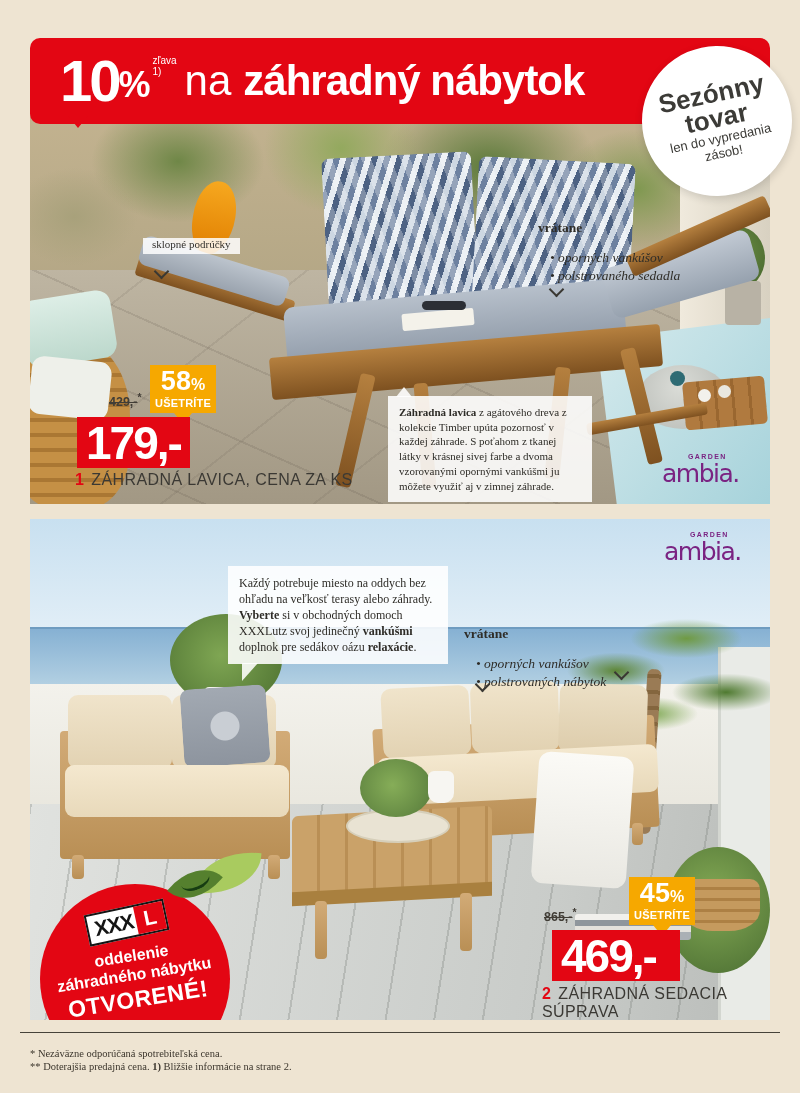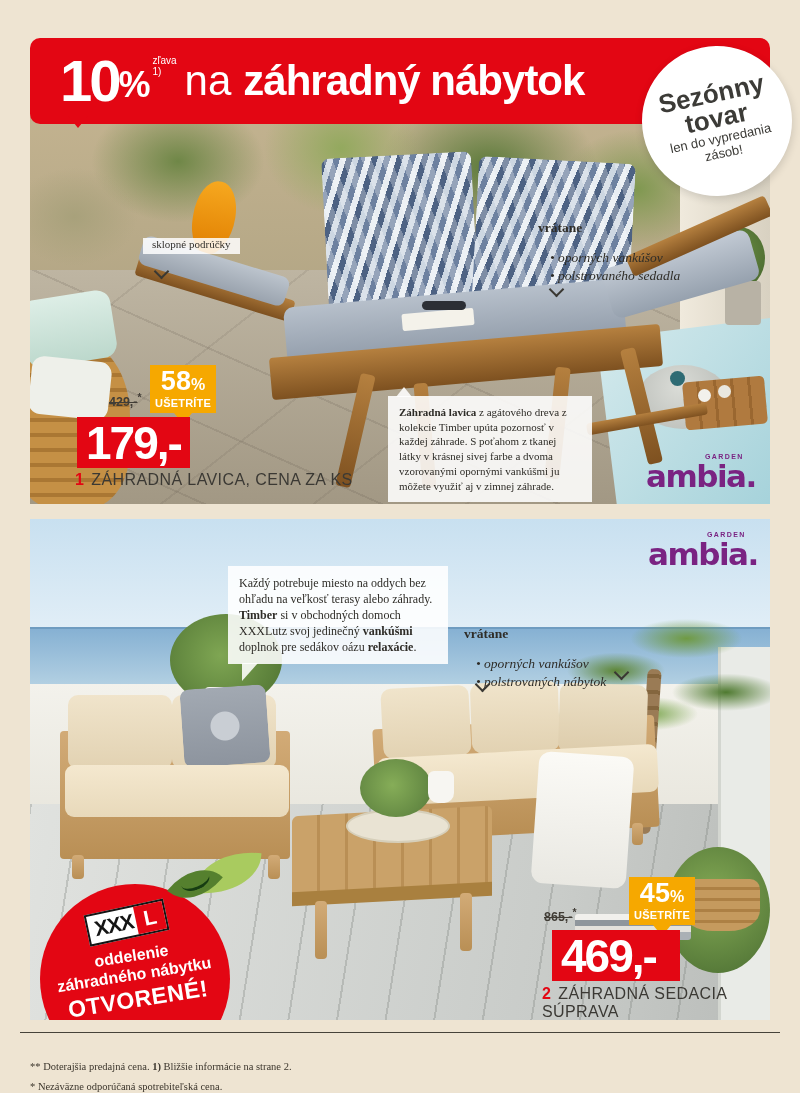--- a/index.html
+++ b/index.html
@@ -191,21 +191,21 @@
   .price{position:absolute;background:#e30613;color:#fff;font-weight:800;display:flex;
     align-items:center;padding-left:9px;letter-spacing:-2px;font-size:46px;z-index:5;
     box-sizing:border-box;}
   .price1{left:47px;top:302px;width:113px;height:51px;}
   .price2{left:522px;top:411px;width:128px;height:51px;}
   .itemline{position:absolute;font-size:16px;color:#3b3934;letter-spacing:.4px;z-index:5;}
   .itemline .no{color:#e30613;font-weight:800;margin-right:7px;}
   .brand{position:absolute;color:#7a2382;line-height:1;z-index:5;}
   .brand .sub{display:block;text-align:right;font-size:7px;font-weight:700;letter-spacing:1.4px;
     margin-bottom:1px;padding-right:12px;}
-  .brand .nm{font-size:31px;font-weight:700;letter-spacing:-1.5px;font-family:"DejaVu Sans",sans-serif;}
+  .brand .nm{font-size:25px;font-weight:400;letter-spacing:-1.5px;font-family:"DejaVu Sans",sans-serif;margin-left:16px;}
   .brand1{left:616px;top:338px;}
   .brand2{left:618px;top:12px;}
 
   
   .apple{position:absolute;left:10px;top:365px;width:190px;height:190px;background:#e30613;
     border-radius:50%;z-index:6;}
   .apple-in{position:absolute;inset:0;transform:rotate(-9deg);display:flex;flex-direction:column;
     align-items:center;justify-content:flex-start;padding-top:22px;color:#fff;text-align:center;}
   .xxxl{display:flex;border:2px solid #141414;background:#fff;transform:rotate(-3deg);
     margin-bottom:8px;align-items:stretch;}
@@ -217,21 +217,21 @@
     border-radius:0 95% 0 95%;transform:rotate(-50deg);z-index:7;}
   .leafB{position:absolute;left:176px;top:322px;width:44px;height:64px;background:#a9cb5f;
     border-radius:0 95% 0 95%;transform:rotate(-86deg);z-index:7;}
   .stem{position:absolute;left:150px;top:352px;width:30px;height:16px;
     border-bottom:3px solid #163c12;border-radius:0 0 100% 100%;transform:rotate(-22deg);z-index:8;}
 
   
   .rule{position:absolute;left:20px;right:20px;top:1032px;height:1px;background:#46423a;}
   .fline{position:absolute;left:30px;font-family:"Liberation Serif",serif;font-size:10.5px;
     color:#3b352c;}
-  .f1{top:1048px;margin-top:33px;}
+  .f1{top:1048px;}
   .f2{top:1061px;}
 </style>
 </head>
 <body>
 
 <div class="page">
 
   <div class="banner">
     <span class="b-val">10</span>
       <span class="b-sign">%</span>
@@ -358,21 +358,21 @@
     <div class="abs p2-rplant"></div>
     <div class="abs p2-rbasket"></div>
     <div class="abs p2-books"></div>
 
     <div class="brand brand2">
       <span class="sub">GARDEN</span>
       <span class="nm">ambia.</span>
     </div>
 
     <div class="descbox desc2">
-      <span>Každý potrebuje miesto na oddych bez ohľadu na veľkosť terasy alebo záhrady. </span><b>Timber</b><span> si v obchodných domoch XXXLutz svoj jedinečný </span><b>vankúšmi</b><span> doplnok pre sedákov oázu </span><b>relaxácie</b><span>.</span>
+      <span>Každý potrebuje miesto na oddych bez ohľadu na veľkosť terasy alebo záhrady. </span><b>Vyberte</b><span> si v obchodných domoch XXXLutz svoj jedinečný </span><b>vankúšmi</b><span> doplnok pre sedákov oázu </span><b>relaxácie</b><span>.</span>
       <span class="dtail"></span>
     </div>
 
     <div class="includes" style="left:434px;top:106px;">
       <span class="ttl">vrátane</span>
       <ul>
         <li>oporných vankúšov</li>
         <li>polstrovaných nábytok</li>
       </ul>
     </div>

